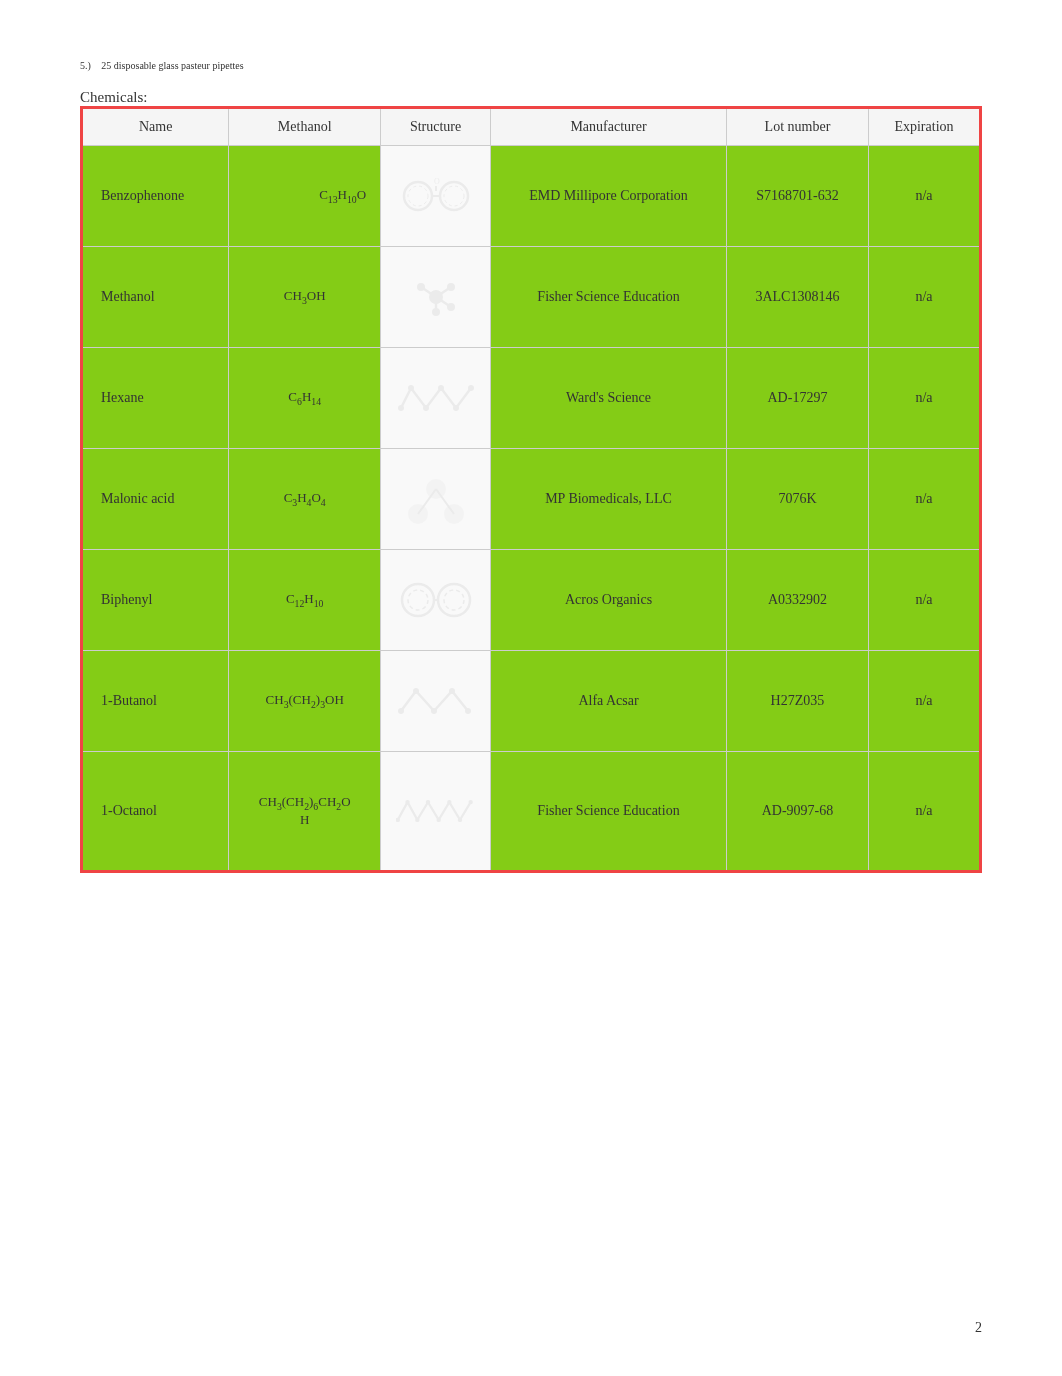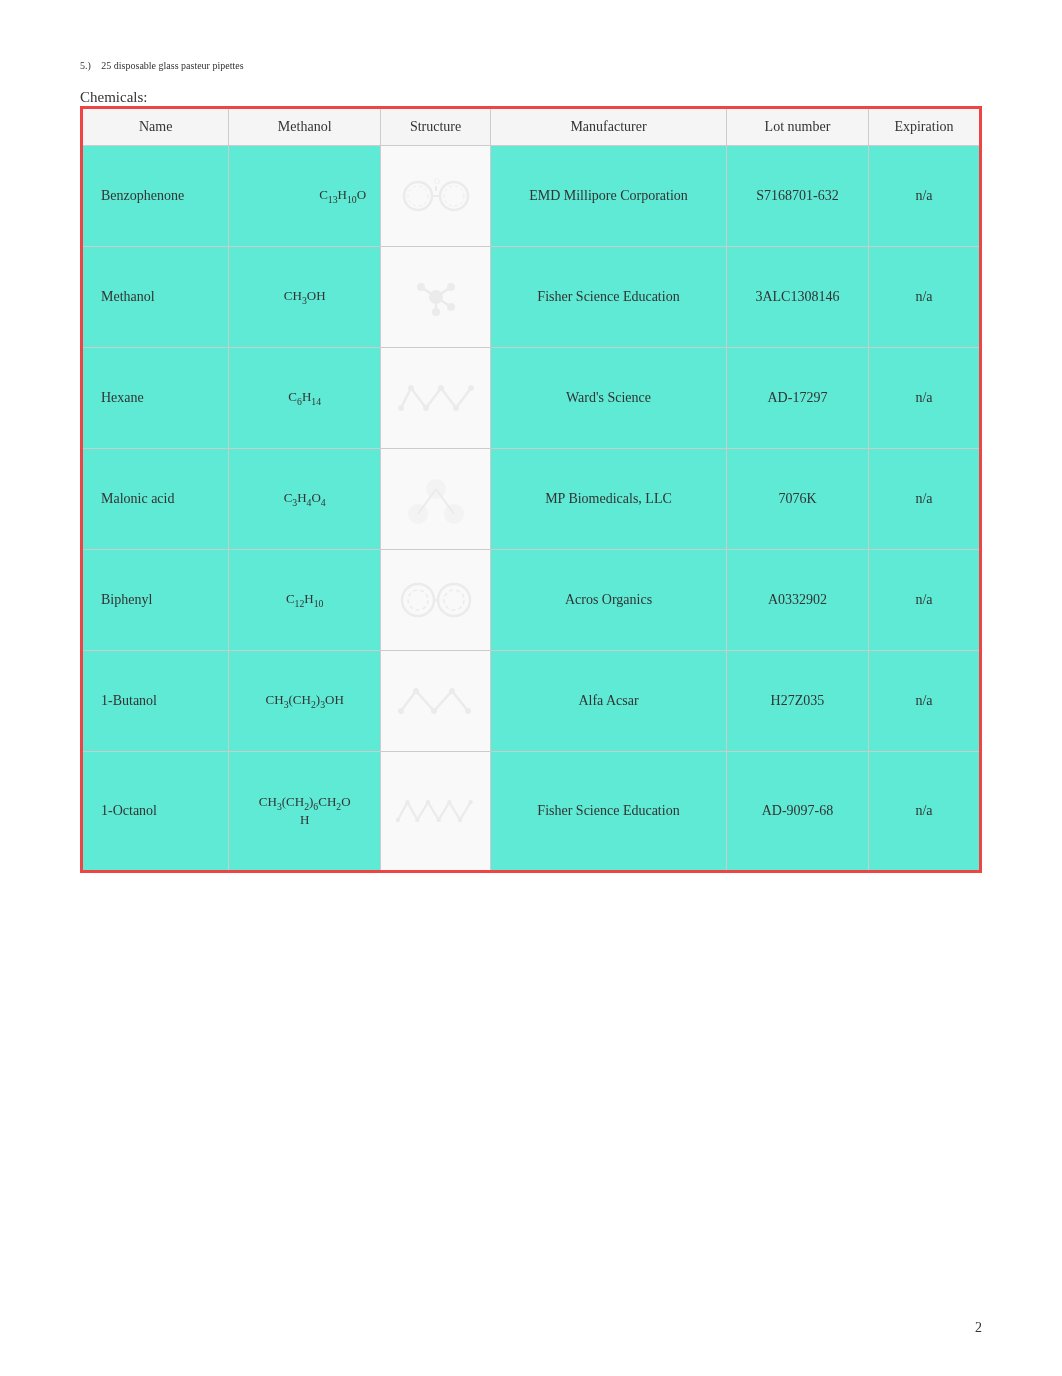--- a/index.html
+++ b/index.html
@@ -40,21 +40,21 @@
       text-align: center;
     }
     .chem-table th {
       font-weight: normal;
       font-size: 14px;
       background: #f5f5f5;
       padding: 10px 14px;
     }
     .chem-table td {
       font-size: 14px;
-      background: #5eead4;
+      background: #84cc16;
     }
     .chem-table td.name-col {
       text-align: left;
       padding-left: 18px;
     }
     .chem-table td.formula-col {
       font-size: 13px;
     }
     .structure-cell {
       width: 110px;

